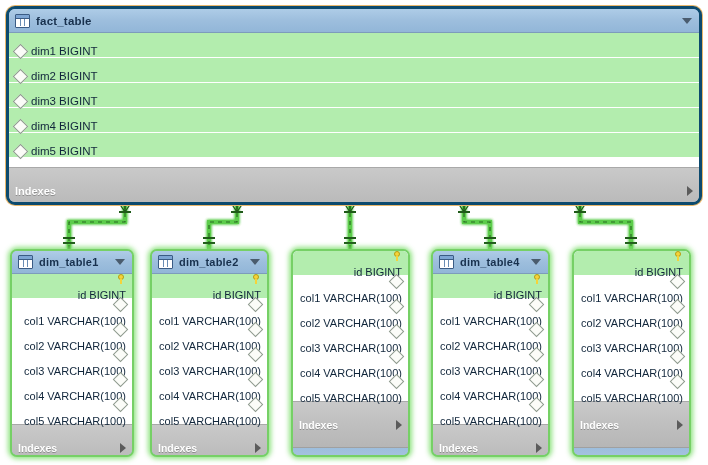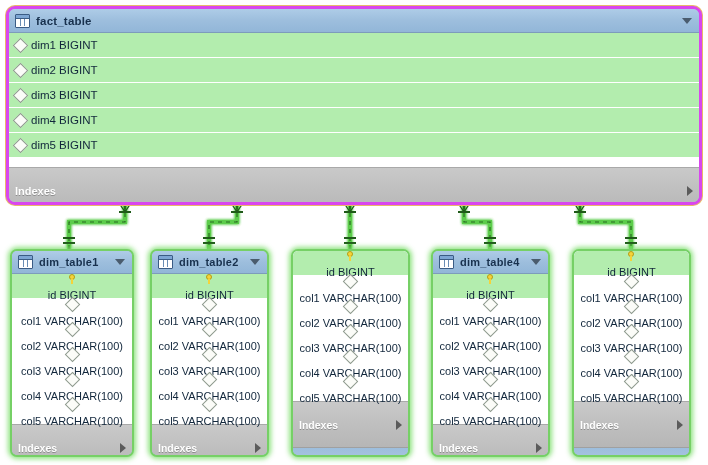--- a/index.html
+++ b/index.html
@@ -17,21 +17,21 @@
   .tbl{
     position:absolute;
     box-sizing:border-box;
     border-radius:7px;
     background:#ffffff;
     overflow:hidden;
   }
 
   
   .tbl.fact{
-    border:3px solid #d946ef;
+    border:3px solid #0c4a6e;
     border-radius:9px;
     box-shadow:0 0 0 1px #e8b76b;
     background:#a9c4e2;
   }
 
   
   .tbl.dim{
     border:2px solid #76d066;
     box-shadow:0 0 5px 2px rgba(124,222,108,.85);
     background:#a9c4e2;
@@ -88,21 +88,21 @@
   .caret-right{
     width:0;height:0;flex:0 0 auto;
     border-top:5px solid transparent;
     border-bottom:5px solid transparent;
     border-left:6px solid #5b5b5b;
   }
 
   
   .cols{background:#ffffff;}
   .col-row{
-    display:flex;align-items:center;gap:5px;
+    display:flex;align-items:flex-end;gap:5px;
     height:24px;
     padding:0 6px;
     border-bottom:1px solid #ffffff;
     font-size:11.5px;
     color:#11263b;
     white-space:nowrap;
   }
   .tbl.dim .col-row{height:24px;font-size:11px;flex-direction:column;}
 
   .col-row.green{background:#b3edae;}

